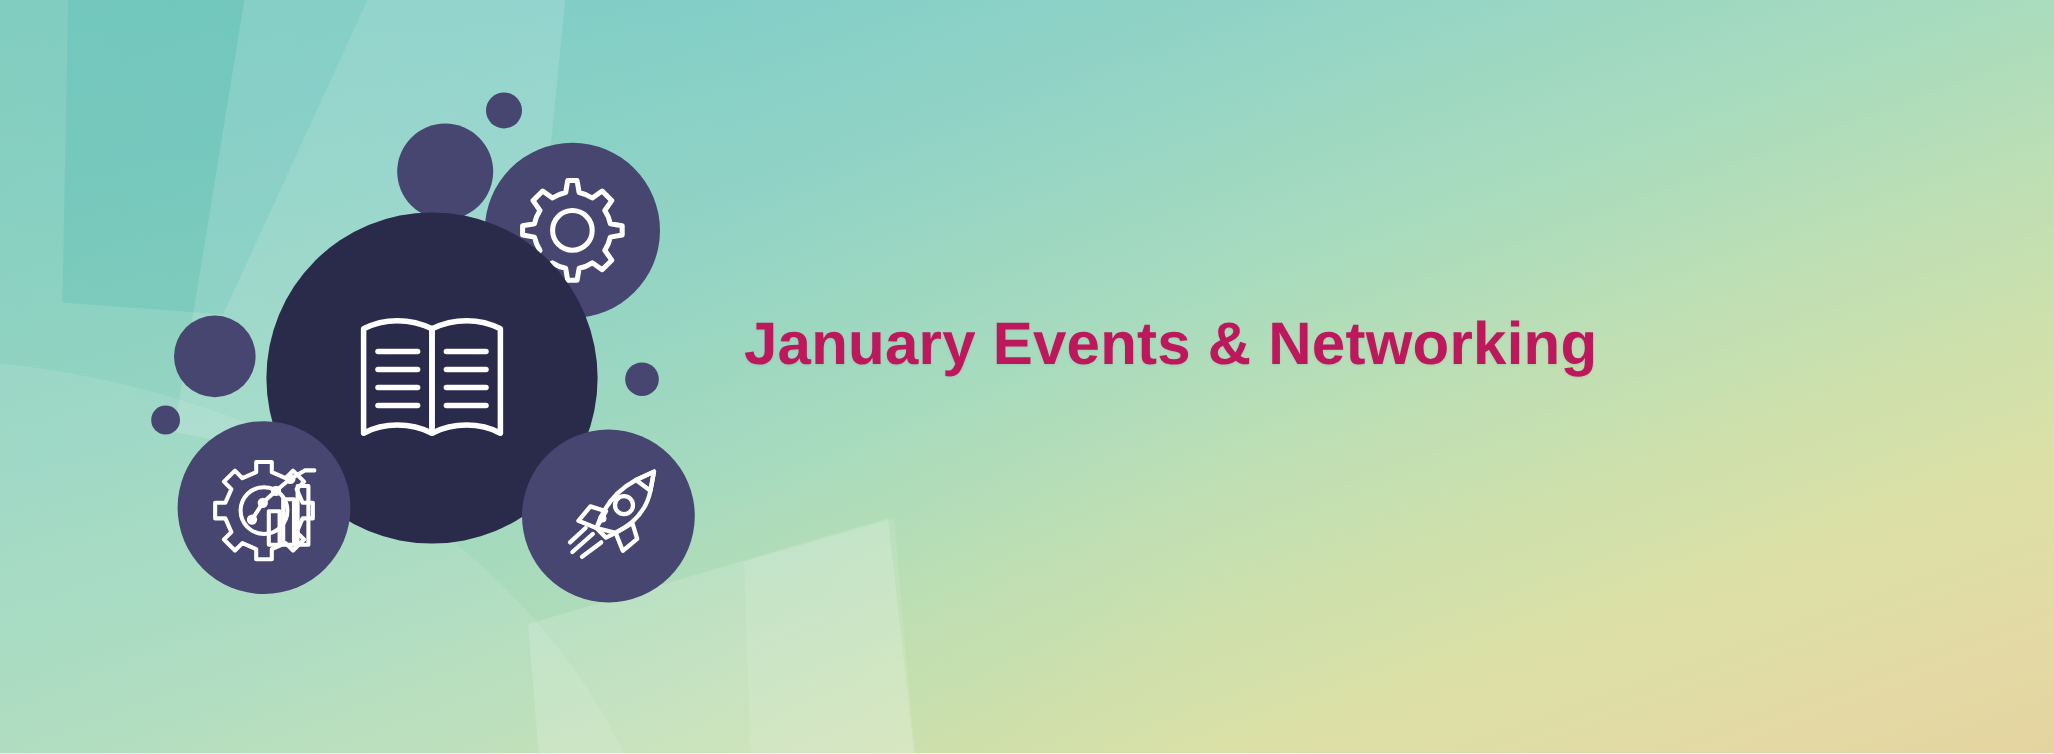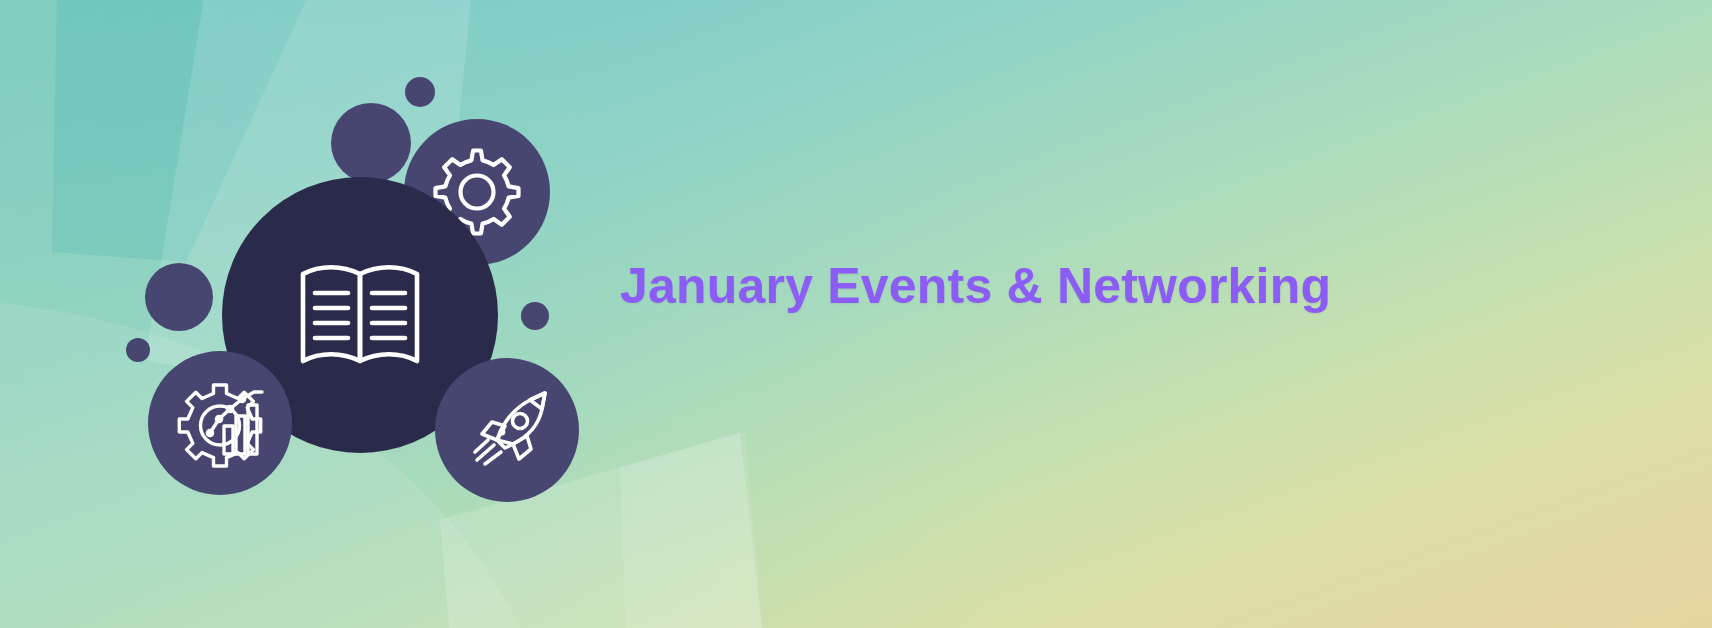--- a/index.html
+++ b/index.html
@@ -57,21 +57,21 @@
     height: 460px;
   }
   .graphic-cluster svg { display: block; overflow: visible; }
 
   
   .headline {
     position: absolute;
     left: 620px;
     top: 255px;
     width: 900px;
-    color: #8b5cf6;
+    color: #be185d;
     font-size: 50px;
     font-weight: 700;
     line-height: 62px;
     letter-spacing: 0.2px;
     white-space: nowrap;
     text-shadow: 0 1px 2px rgba(40,70,70,0.10);
   }
 </style>
 </head>
 <body>

